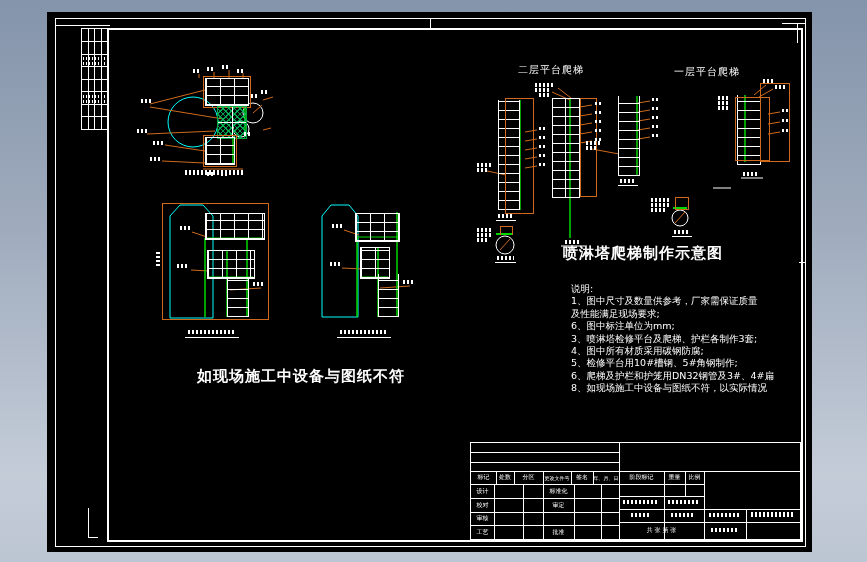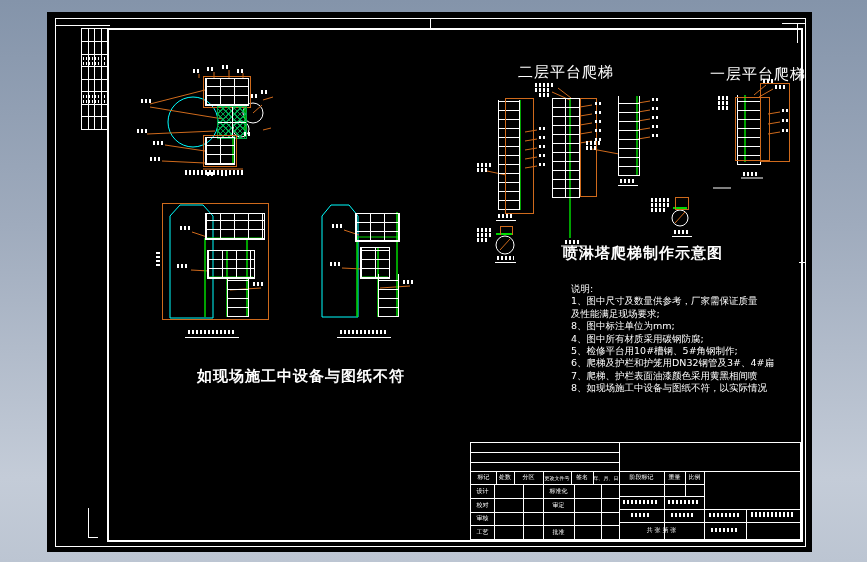--- a/index.html
+++ b/index.html
@@ -12,21 +12,21 @@
   .frame-inner{position:absolute;left:60px;top:16px;width:692px;height:510px;border:2px solid #fff;}
   .sm{position:absolute;height:4px;background:repeating-linear-gradient(90deg,#fff 0 2px,rgba(0,0,0,0) 2px 4px);}
   .sm3{position:absolute;height:3px;background:repeating-linear-gradient(90deg,#fff 0 1px,rgba(0,0,0,0) 1px 3px);}
   .smv{position:absolute;width:4px;background:repeating-linear-gradient(0deg,#fff 0 2px,rgba(0,0,0,0) 2px 4px);}
   .grid{position:absolute;border:1px solid #fff;background-image:repeating-linear-gradient(90deg,#fff 0 1px,rgba(0,0,0,0) 1px 14px),repeating-linear-gradient(0deg,#fff 0 1px,rgba(0,0,0,0) 1px 9px);}
   .orect{position:absolute;border:1px solid #cf6a1c;}
   .hatch{position:absolute;border:1px solid #00a846;background-image:repeating-linear-gradient(45deg,rgba(0,190,90,.85) 0 1px,rgba(0,0,0,0) 1px 4px),repeating-linear-gradient(135deg,rgba(0,190,90,.85) 0 1px,rgba(0,0,0,0) 1px 4px);}
   .ladder{position:absolute;border-left:1px solid #fff;border-right:1px solid #fff;background-image:repeating-linear-gradient(0deg,#fff 0 1px,rgba(0,0,0,0) 1px 9px);}
   .ladder.dbl{background-image:repeating-linear-gradient(0deg,#fff 0 1px,rgba(0,0,0,0) 1px 9px),repeating-linear-gradient(90deg,rgba(0,0,0,0) 0 12px,#fff 12px 13px,rgba(0,0,0,0) 13px 26px);}
   .cap{position:absolute;color:#fff;font-weight:bold;font-size:15px;letter-spacing:1px;white-space:nowrap;}
-  .hdr{position:absolute;color:#fff;font-size:15px;letter-spacing:1px;white-space:nowrap;}
+  .hdr{position:absolute;color:#fff;font-size:10px;letter-spacing:1px;white-space:nowrap;}
   .note-line{color:#fff;font-size:9.5px;line-height:12.4px;white-space:nowrap;}
   .notes{position:absolute;left:524px;top:271px;width:240px;}
   .tb{position:absolute;left:423px;top:430px;width:329px;height:96px;border:1px solid #fff;}
   .tcell{position:absolute;color:#fff;font-size:6px;display:flex;align-items:center;justify-content:center;white-space:nowrap;overflow:hidden;}
   .tcell.xs{font-size:5px;}
   svg{position:absolute;left:0;top:0;}
   .bracket{position:absolute;border:1px solid #cf6a1c;border-bottom:none;}
 </style>
 </head>
 <body>
@@ -187,21 +187,21 @@
       <div class="sm" style="left:283px;top:250px;width:12px;"></div>
       <div class="sm" style="left:356px;top:268px;width:12px;"></div>
       <div class="sm" style="left:293px;top:318px;width:48px;"></div>
       <div class="hl" style="left:290px;top:325px;width:54px;"></div>
 
       <div class="cap" style="left:150px;top:355px;">如现场施工中设备与图纸不符</div>
     </div>
 
     <div>
       <div class="hdr" style="left:471px;top:51px;">二层平台爬梯</div>
-      <div class="hdr" style="left:663px;top:53px;">一层平台爬梯</div>
+      <div class="hdr" style="left:627px;top:53px;">一层平台爬梯</div>
 
       <div class="ladder" style="left:451px;top:88px;width:20px;height:110px;"></div>
       <div class="orect" style="left:458px;top:86px;width:27px;height:114px;"></div>
       <div class="sm" style="left:430px;top:151px;width:14px;"></div>
       <div class="sm" style="left:430px;top:156px;width:10px;"></div>
       <div class="sm" style="left:492px;top:115px;width:8px;height:3px;"></div>
       <div class="sm" style="left:492px;top:124px;width:8px;height:3px;"></div>
       <div class="sm" style="left:492px;top:133px;width:8px;height:3px;"></div>
       <div class="sm" style="left:492px;top:142px;width:8px;height:3px;"></div>
       <div class="sm" style="left:492px;top:151px;width:8px;height:3px;"></div>
@@ -258,25 +258,25 @@
       <div class="sm" style="left:735px;top:117px;width:8px;height:3px;"></div>
       <div class="sm" style="left:696px;top:160px;width:16px;"></div>
 
       <div class="cap" style="left:516px;top:232px;">喷淋塔爬梯制作示意图</div>
     </div>
 
     <div class="notes">
       <div class="note-line">说明:</div>
       <div class="note-line">1、图中尺寸及数量供参考，厂家需保证质量</div>
       <div class="note-line">及性能满足现场要求;</div>
-      <div class="note-line">8、图中标注单位为mm;</div>
+      <div class="note-line">6、图中标注单位为mm;</div>
+      <div class="note-line">3、喷淋塔检修平台及爬梯、护栏各制作3套;</div>
       <div class="note-line">4、图中所有材质采用碳钢防腐;</div>
       <div class="note-line">5、检修平台用10#槽钢、5#角钢制作;</div>
       <div class="note-line">6、爬梯及护栏和护笼用DN32钢管及3#、4#扁</div>
-      <div class="note-line">7、爬梯、护栏表面油漆颜色采用黄黑相间喷</div>
       <div class="note-line">8、如现场施工中设备与图纸不符，以实际情况</div>
     </div>
 
     <div class="tb">
       <div class="vl" style="left:148px;top:0;height:96px;"></div>
       <div class="hl" style="left:0;top:9px;width:148px;"></div>
       <div class="hl" style="left:0;top:19px;width:148px;"></div>
       <div class="hl" style="left:0;top:28px;width:329px;"></div>
       <div class="hl" style="left:0;top:41px;width:233px;"></div>
       <div class="hl" style="left:148px;top:53px;width:85px;"></div>

